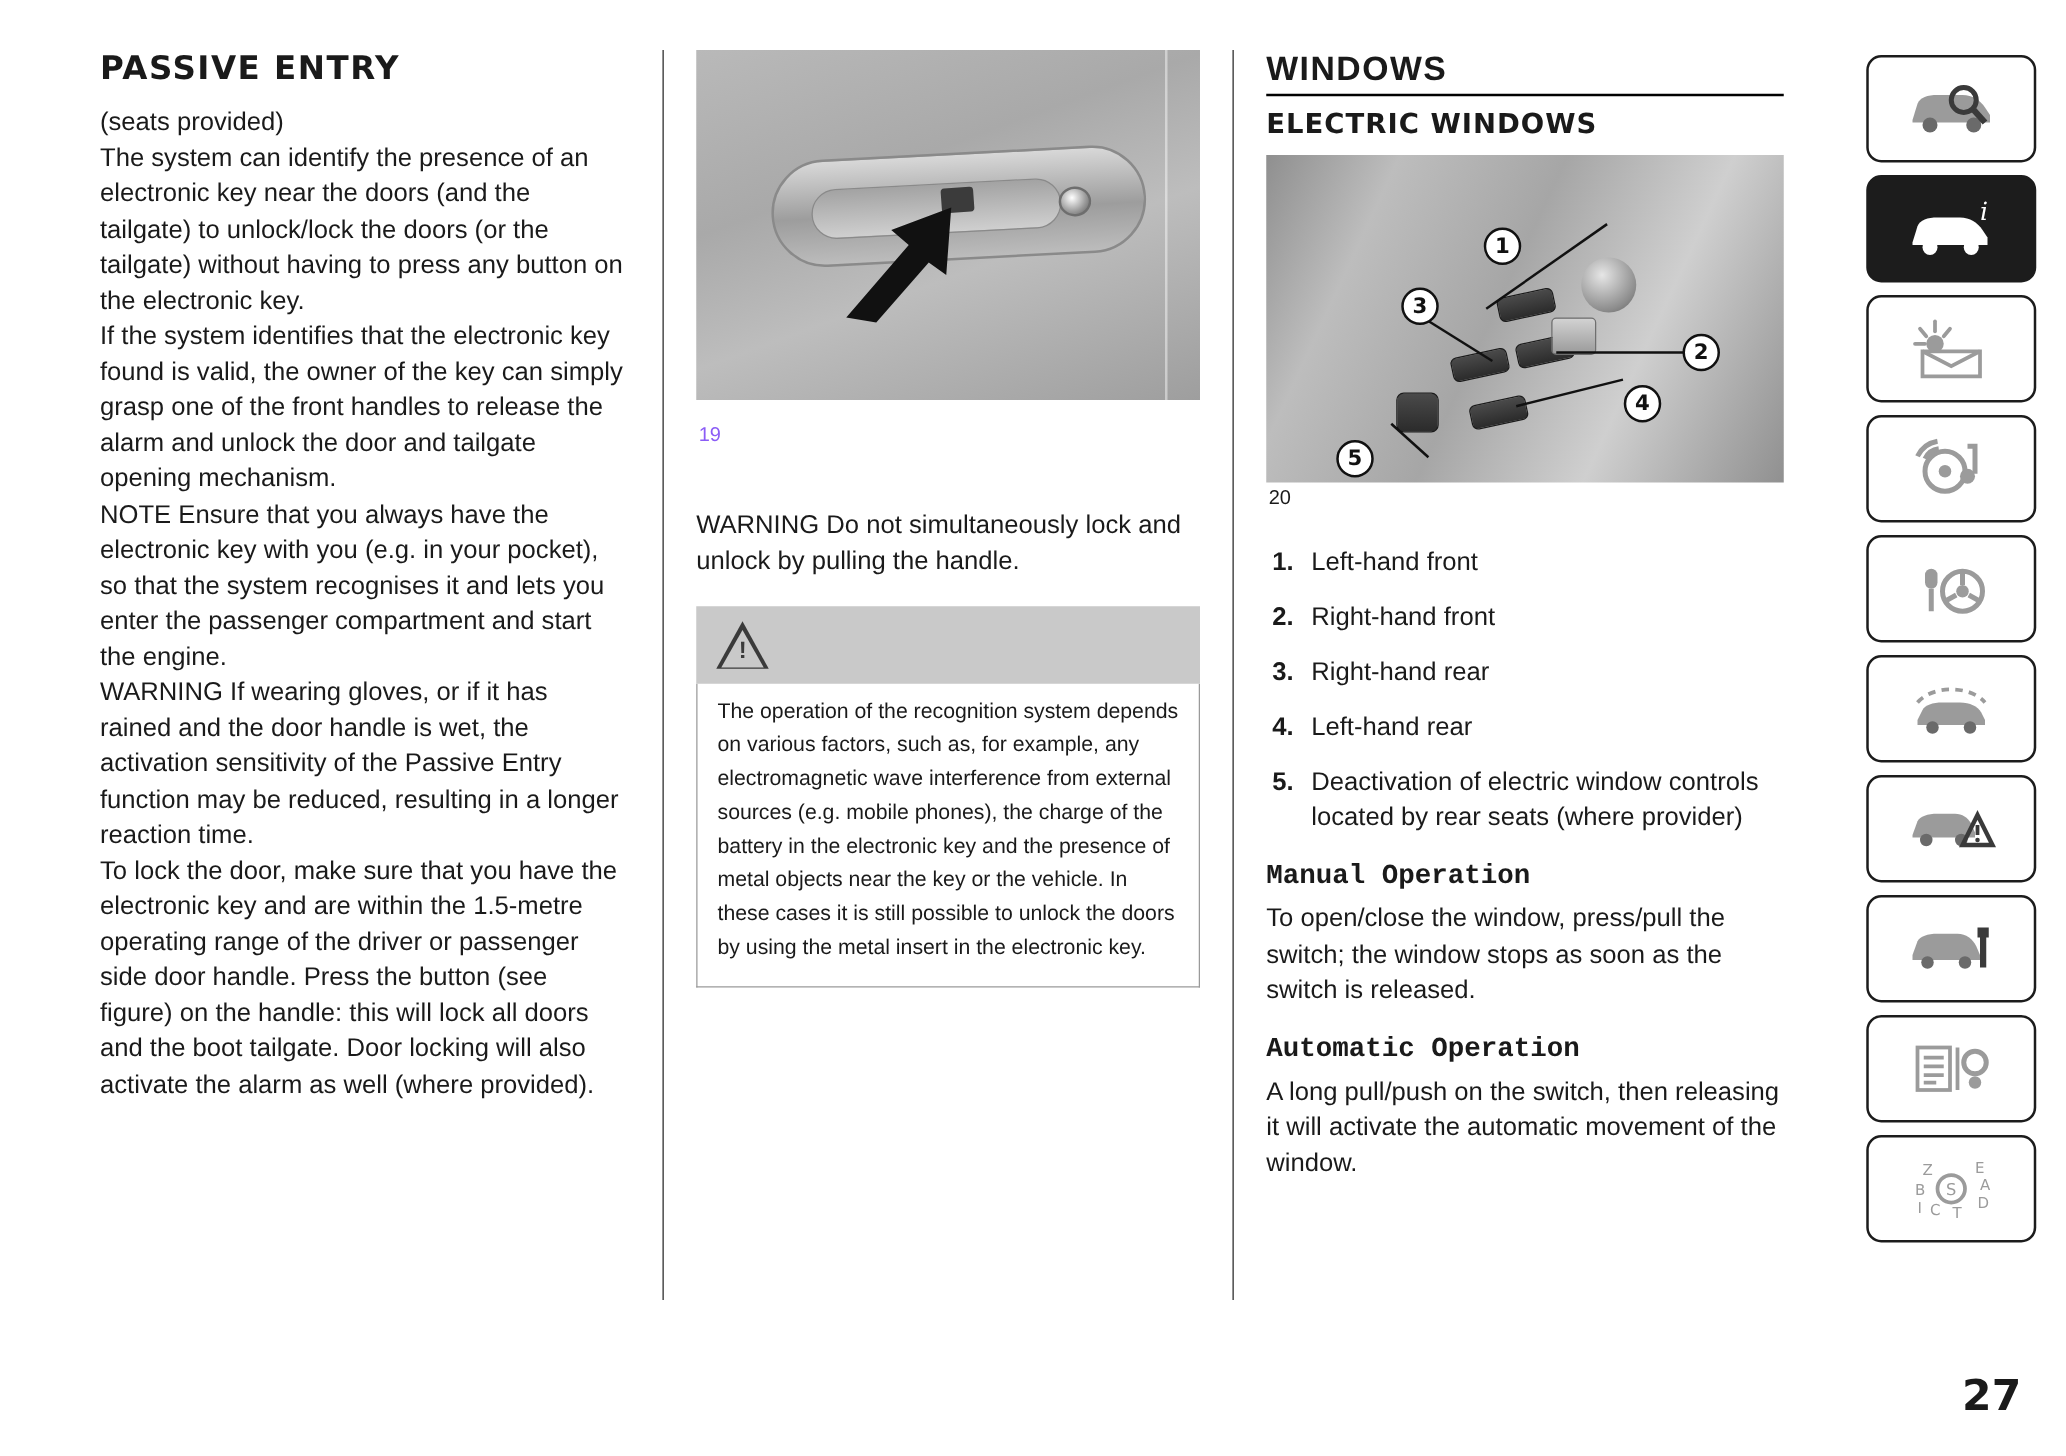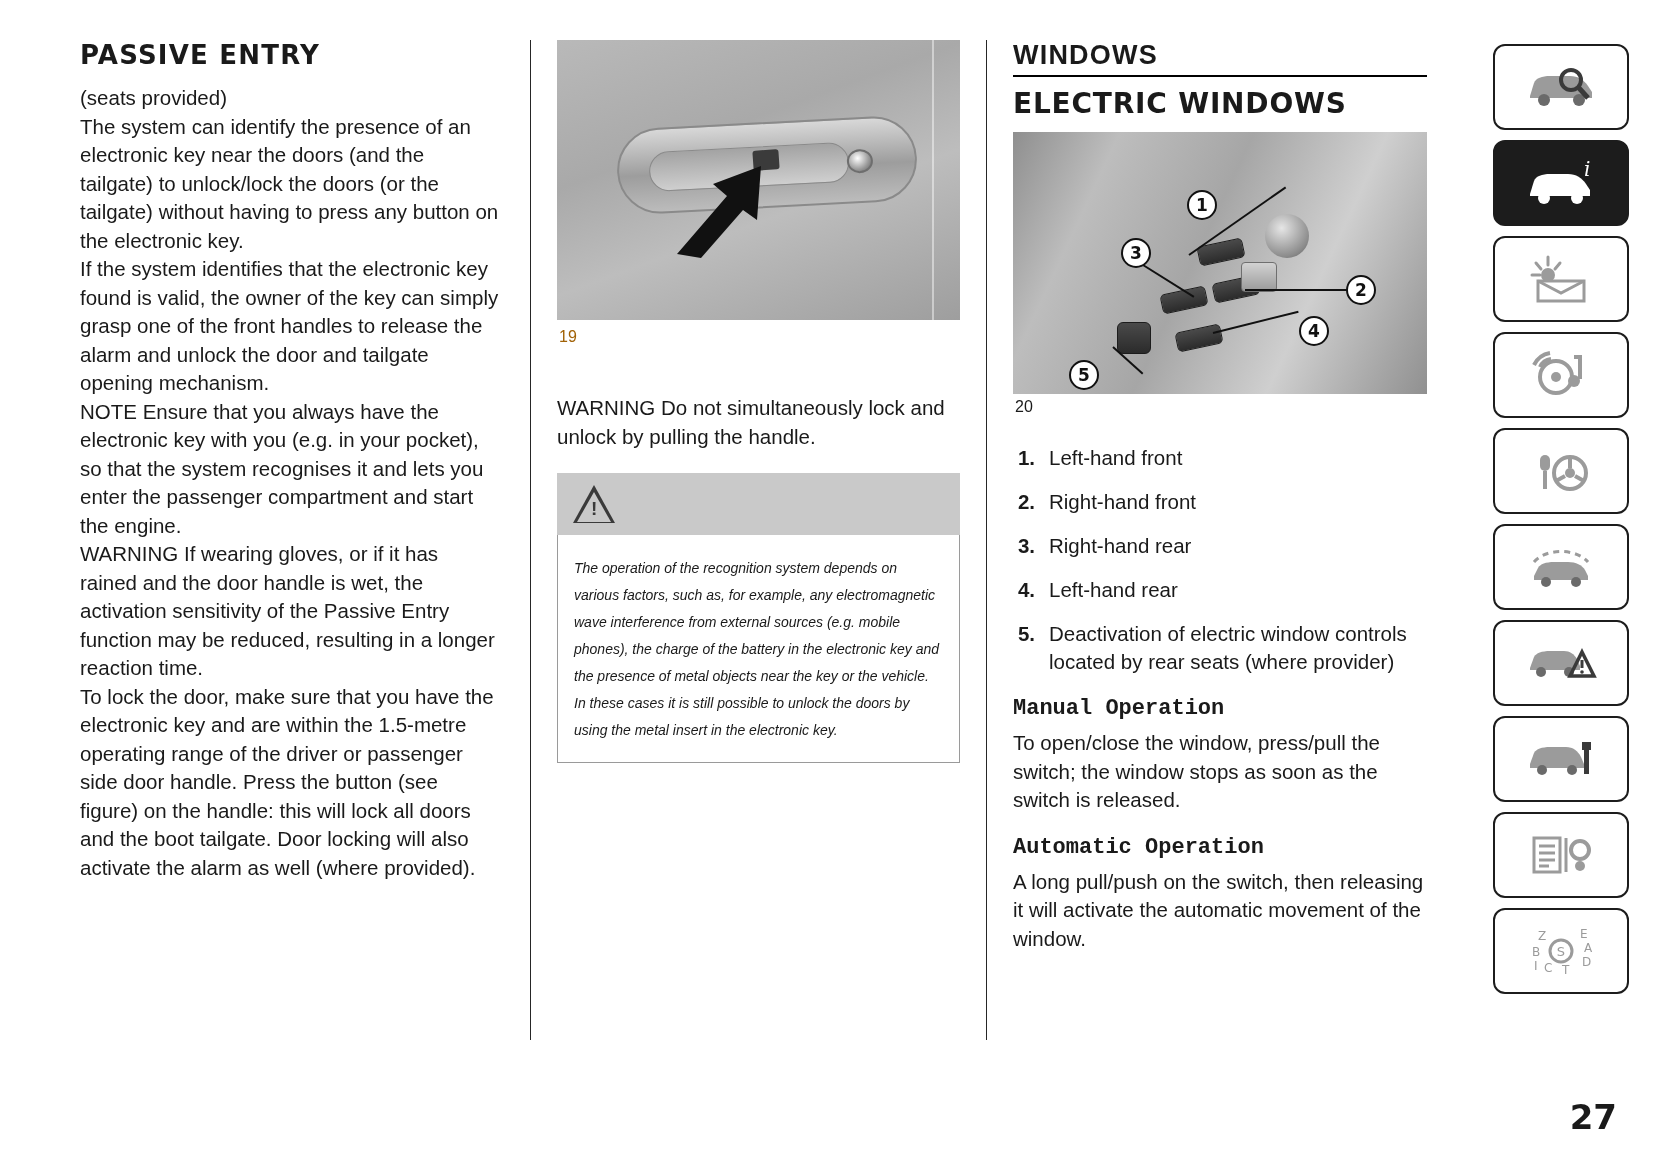--- a/index.html
+++ b/index.html
@@ -59,22 +59,22 @@
   }
   .figure-box {
     width: 100%;
     height: 280px;
     position: relative;
     overflow: hidden;
     background: linear-gradient(160deg,#b9b9b9 0%,#a9a9a9 35%,#bdbdbd 60%,#9e9e9e 100%);
   }
   .fig-caption {
     font-size: 16px;
-    margin: 8px 0 0 2px;
-    color: #a16207;
+    margin: 20px 0 0 2px;
+    color: #8b5cf6;
   }
   .warn-line {
     font-size: 20.5px;
     line-height: 28.5px;
     margin: 48px 0 22px 0;
   }
   .warning-header {
     background: #c9c9c9;
     height: 62px;
     display: flex;
@@ -108,44 +108,43 @@
     border-bottom: 30px solid #c9c9c9;
   }
   .tri-bang {
     position: absolute; left: 18px; top: 14px;
     font-size: 19px; font-weight: bold; color: #3a3a3a;
     line-height: 1;
   }
   .warning-body {
     border: 1px solid #9a9a9a;
     border-top: none;
-    padding: 20px 16px 18px 16px;
-    font-style: italic;
-    font-size: 14px;
+    padding: 8px 16px 18px 16px;
+    font-size: 17px;
     line-height: 27px;
   }
 
   
   .col3 {
     width: 440px;
     padding-left: 26px;
   }
   h1.win-title {
     font-size: 27px;
     font-weight: bold;
     letter-spacing: 1.2px;
     margin: 0 0 4px 0;
     font-family: Liberation Sans, sans-serif;
   }
   .rule {
     border-bottom: 2px solid #000;
     margin: 0 0 10px 0;
   }
   h2.sub-title {
-    font-size: 28px;
+    font-size: 22px;
     font-weight: bold;
     letter-spacing: 0.8px;
     margin: 0 0 12px 0;
     font-family: "DejaVu Sans", sans-serif;
   }
   .fig2 {
     width: 100%;
     height: 262px;
     position: relative;
     overflow: hidden;

